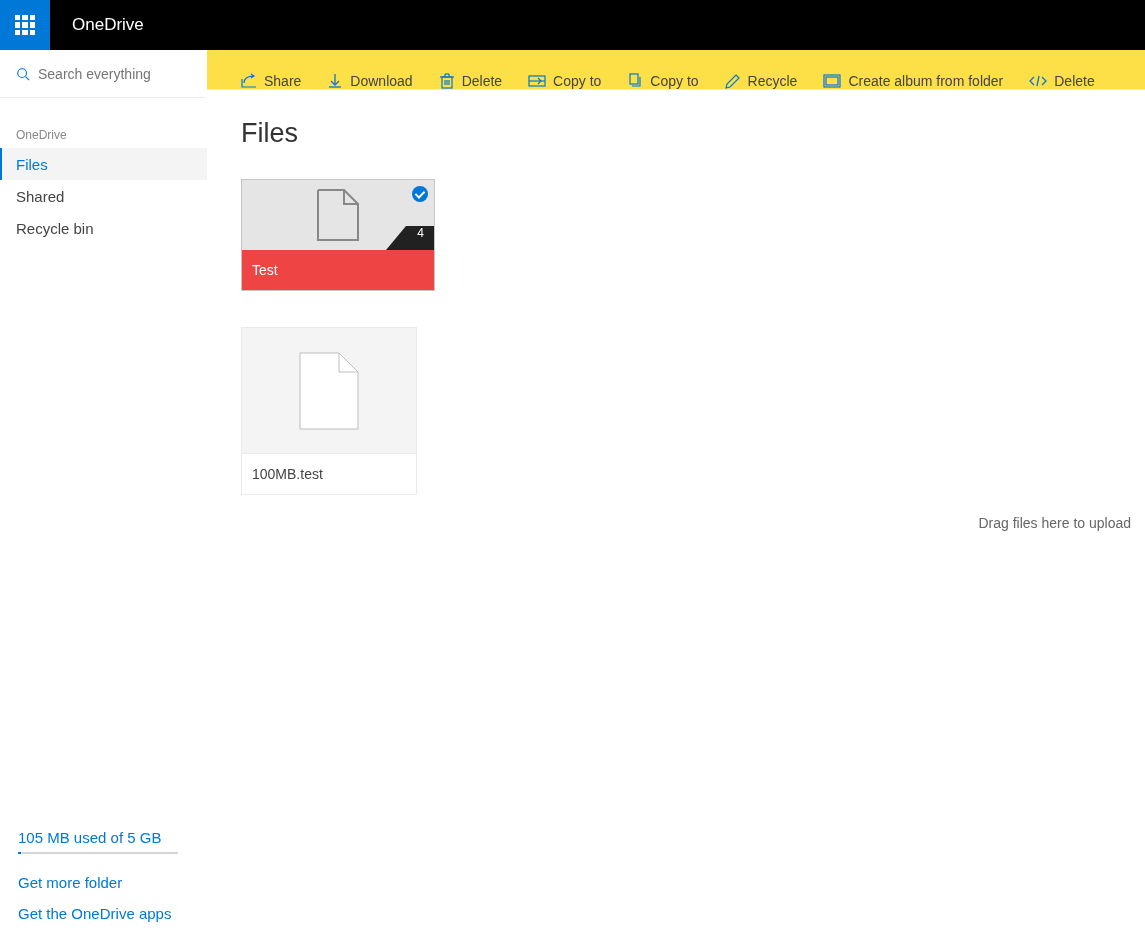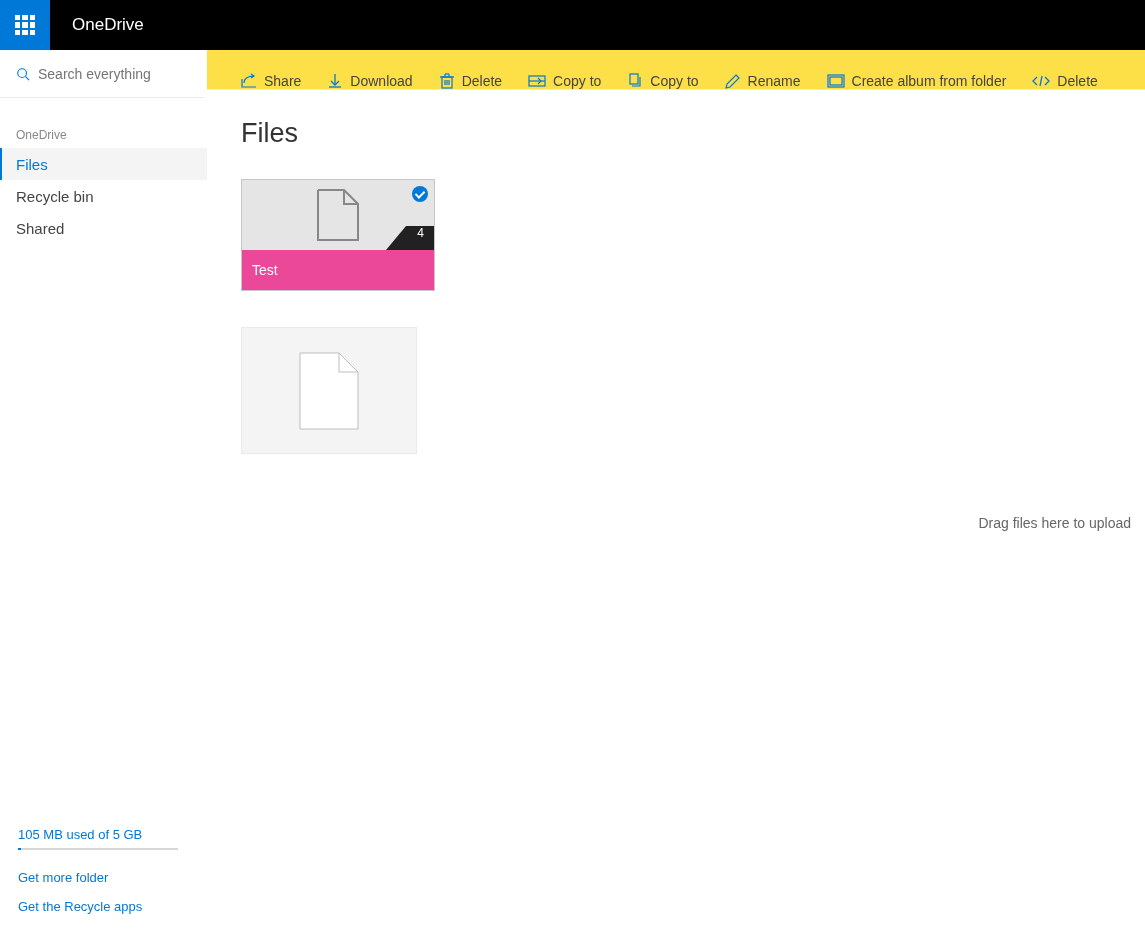--- a/index.html
+++ b/index.html
@@ -93,24 +93,24 @@
       cursor: pointer;
     }
     .nav-item.active {
       background: #f4f4f4;
       color: #0078d7;
       border-left: 2px solid #0078d7;
       padding-left: 14px;
     }
     .sidebar-bottom {
       position: absolute;
-      bottom: 22px;
+      bottom: 14px;
       left: 18px;
       right: 18px;
-      font-size: 13px;
+      font-size: 15px;
     }
     .storage-text {
       color: #0078d7;
       cursor: pointer;
     }
     .storage-bar {
       margin-top: 6px;
       width: 160px;
       height: 2px;
       background: #d6d6d6;
@@ -227,21 +227,21 @@
       border-left: 20px solid transparent;
     }
     .folder-tile .count-tag span {
       position: absolute;
       right: 10px;
       top: 0;
       color: #fff;
       font-size: 12px;
     }
     .folder-tile .name-bar {
-      background: #ec4899;
+      background: #ef4444;
       color: #fff;
       padding: 12px 10px;
       font-size: 14px;
     }
 
     
     .file-tile {
       width: 176px;
       cursor: pointer;
     }
@@ -300,33 +300,33 @@
       </svg>
       <input type="text" placeholder="Search everything" style="">
     </div>
 
     <div class="sidebar-heading">OneDrive</div>
 
     <div class="nav-item active">
       <span>Files</span>
     </div>
     <div class="nav-item">
+      <span>Shared</span>
+    </div>
+    <div class="nav-item">
       <span>Recycle bin</span>
-    </div>
-    <div class="nav-item">
-      <span>Shared</span>
     </div>
 
     <div class="sidebar-bottom">
       <div class="storage-text">105 MB used of 5 GB</div>
       <div class="storage-bar">
         <div class="fill"></div>
       </div>
       <span class="bottom-link">Get more folder</span>
-      <span class="bottom-link">Get the Recycle apps</span>
+      <span class="bottom-link">Get the OneDrive apps</span>
     </div>
   </div>
 
   <div class="main">
 
     <div class="toolbar">
       <div class="tool-btn">
         <svg width="16" height="16" viewBox="0 0 16 16" fill="none" stroke="currentColor" stroke-width="1.2">
           <path d="M3 10c0-4 3-7 10-7M10 1l3 2-3 2"></path>
             <path d="M1 6v8h14"></path>
@@ -366,21 +366,21 @@
         <svg width="16" height="16" viewBox="0 0 16 16" fill="none" stroke="currentColor" stroke-width="1.2">
           <rect x="3" y="1" width="8" height="10"></rect>
             <polyline points="5 13 13 13 13 4" fill="none"></polyline>
         </svg>
         <span>Copy to</span>
       </div>
       <div class="tool-btn">
         <svg width="16" height="16" viewBox="0 0 16 16" fill="none" stroke="currentColor" stroke-width="1.2">
           <path d="M11 2l3 3L5 14l-4 1 1-4z"></path>
         </svg>
-        <span>Rename</span>
+        <span>Recycle</span>
       </div>
       <div class="tool-btn">
         <svg width="18" height="14" viewBox="0 0 18 14" fill="none" stroke="currentColor" stroke-width="1.2">
           <rect x="1" y="1" width="16" height="12"></rect>
             <rect x="3" y="3" width="12" height="8"></rect>
         </svg>
         <span>Create album from folder</span>
       </div>
       <div class="tool-btn">
         <svg width="18" height="14" viewBox="0 0 18 14" fill="none" stroke="currentColor" stroke-width="1.3">
@@ -412,20 +412,21 @@
         </div>
 
         <div class="file-tile">
           <div class="thumb">
             <svg width="60" height="78" viewBox="0 0 60 78">
               <polygon points="1 1 40 1 59 20 59 77 1 77" fill="#fff" stroke="#bdbdbd" stroke-width="1"></polygon>
               <polyline points="40 1 40 20 59 20" fill="none" stroke="#bdbdbd" stroke-width="1"></polyline>
               <line x1="40" y1="1" x2="59" y2="20" stroke="#bdbdbd" stroke-width="1"></line>
             </svg>
           </div>
+          <div class="name-bar">100MB.test</div>
         </div>
 
       </div>
 
       <div class="upload-hint">Drag files here to upload</div>
     </div>
 
   </div>
 </div>
 

